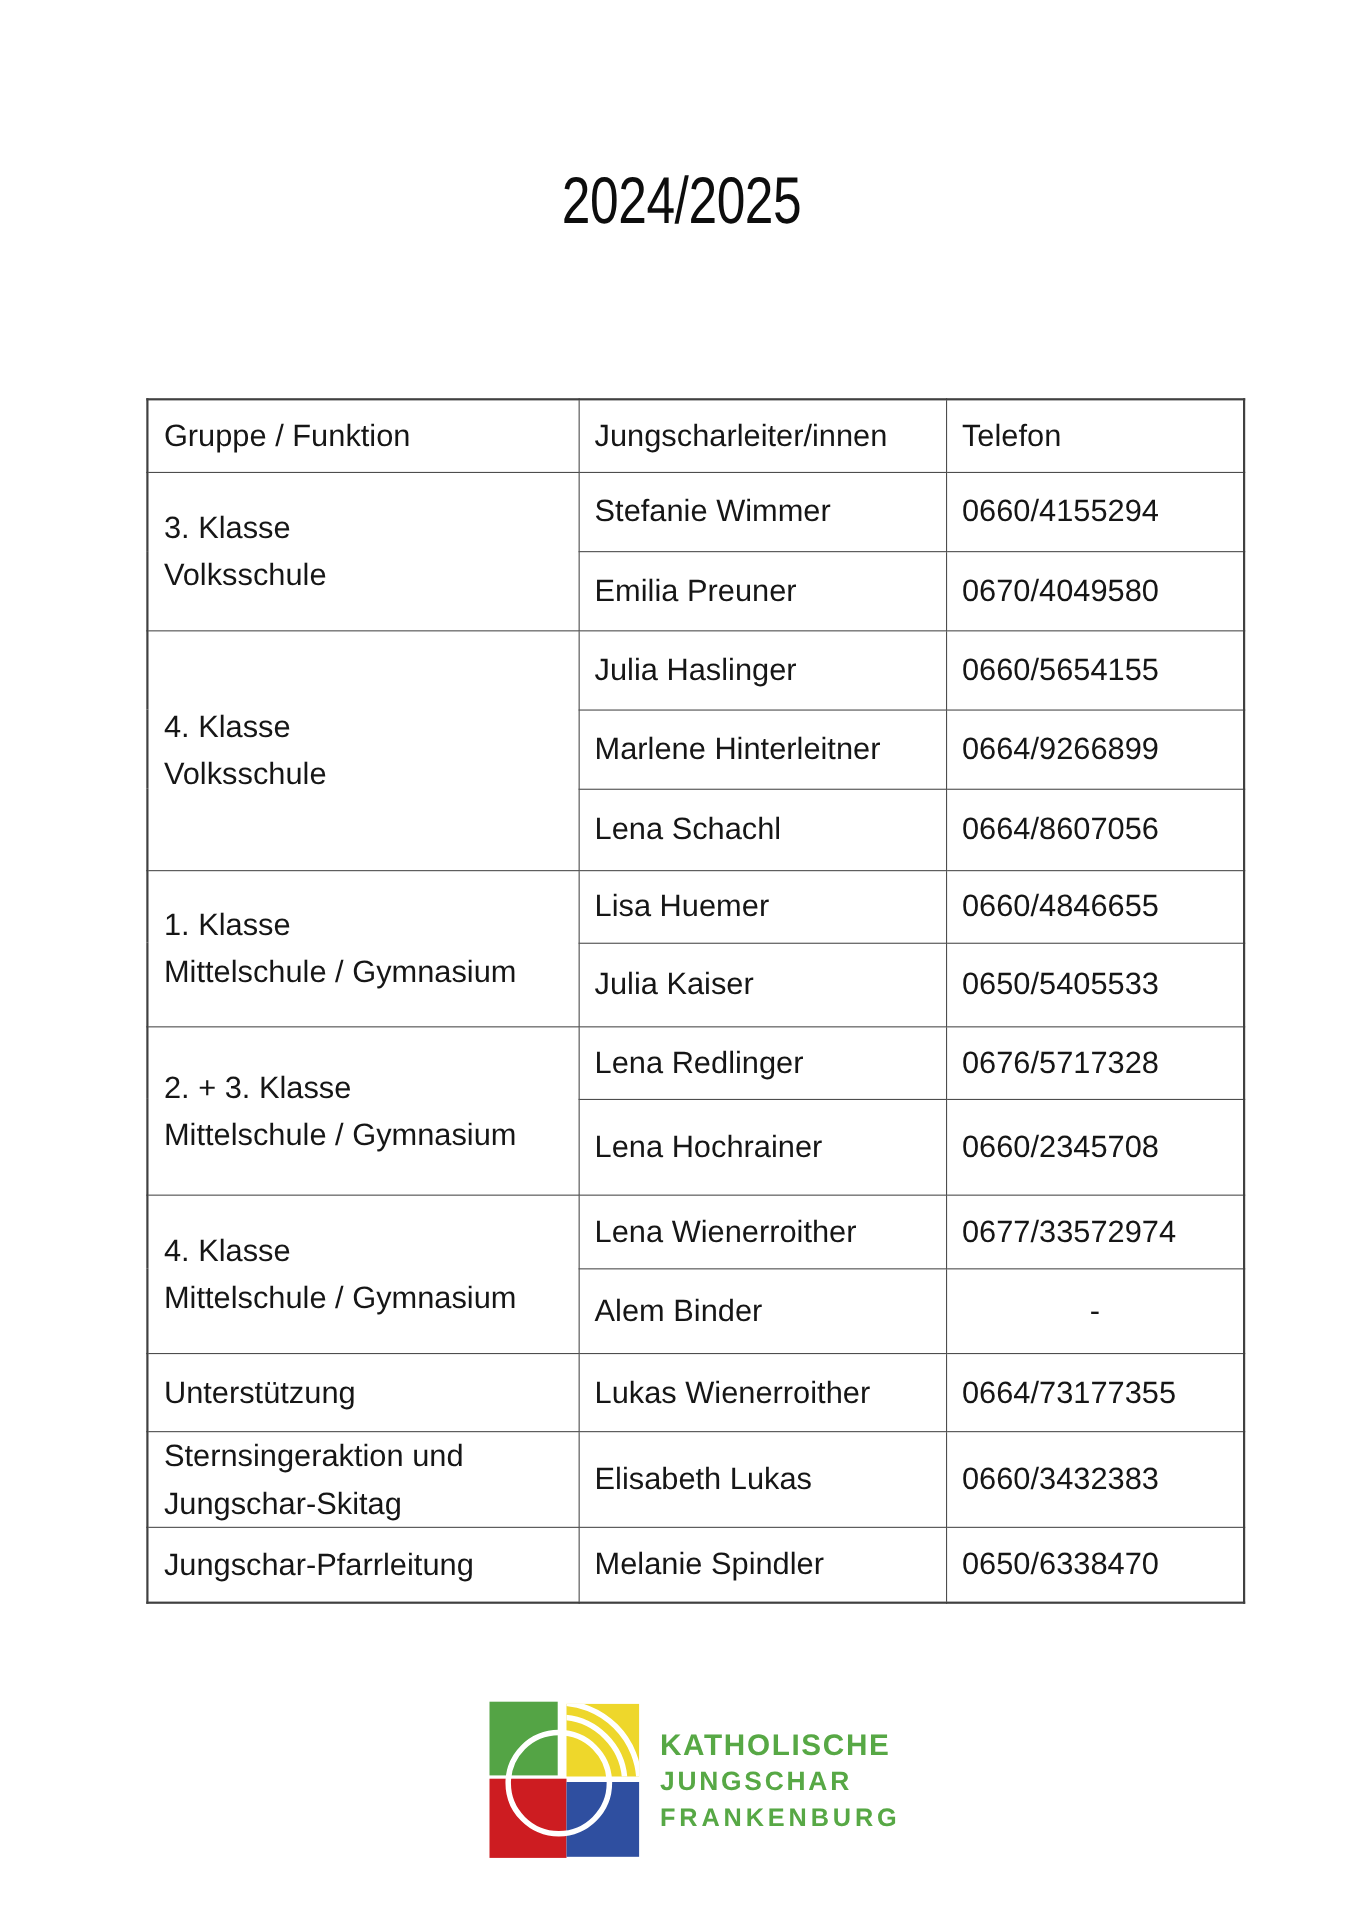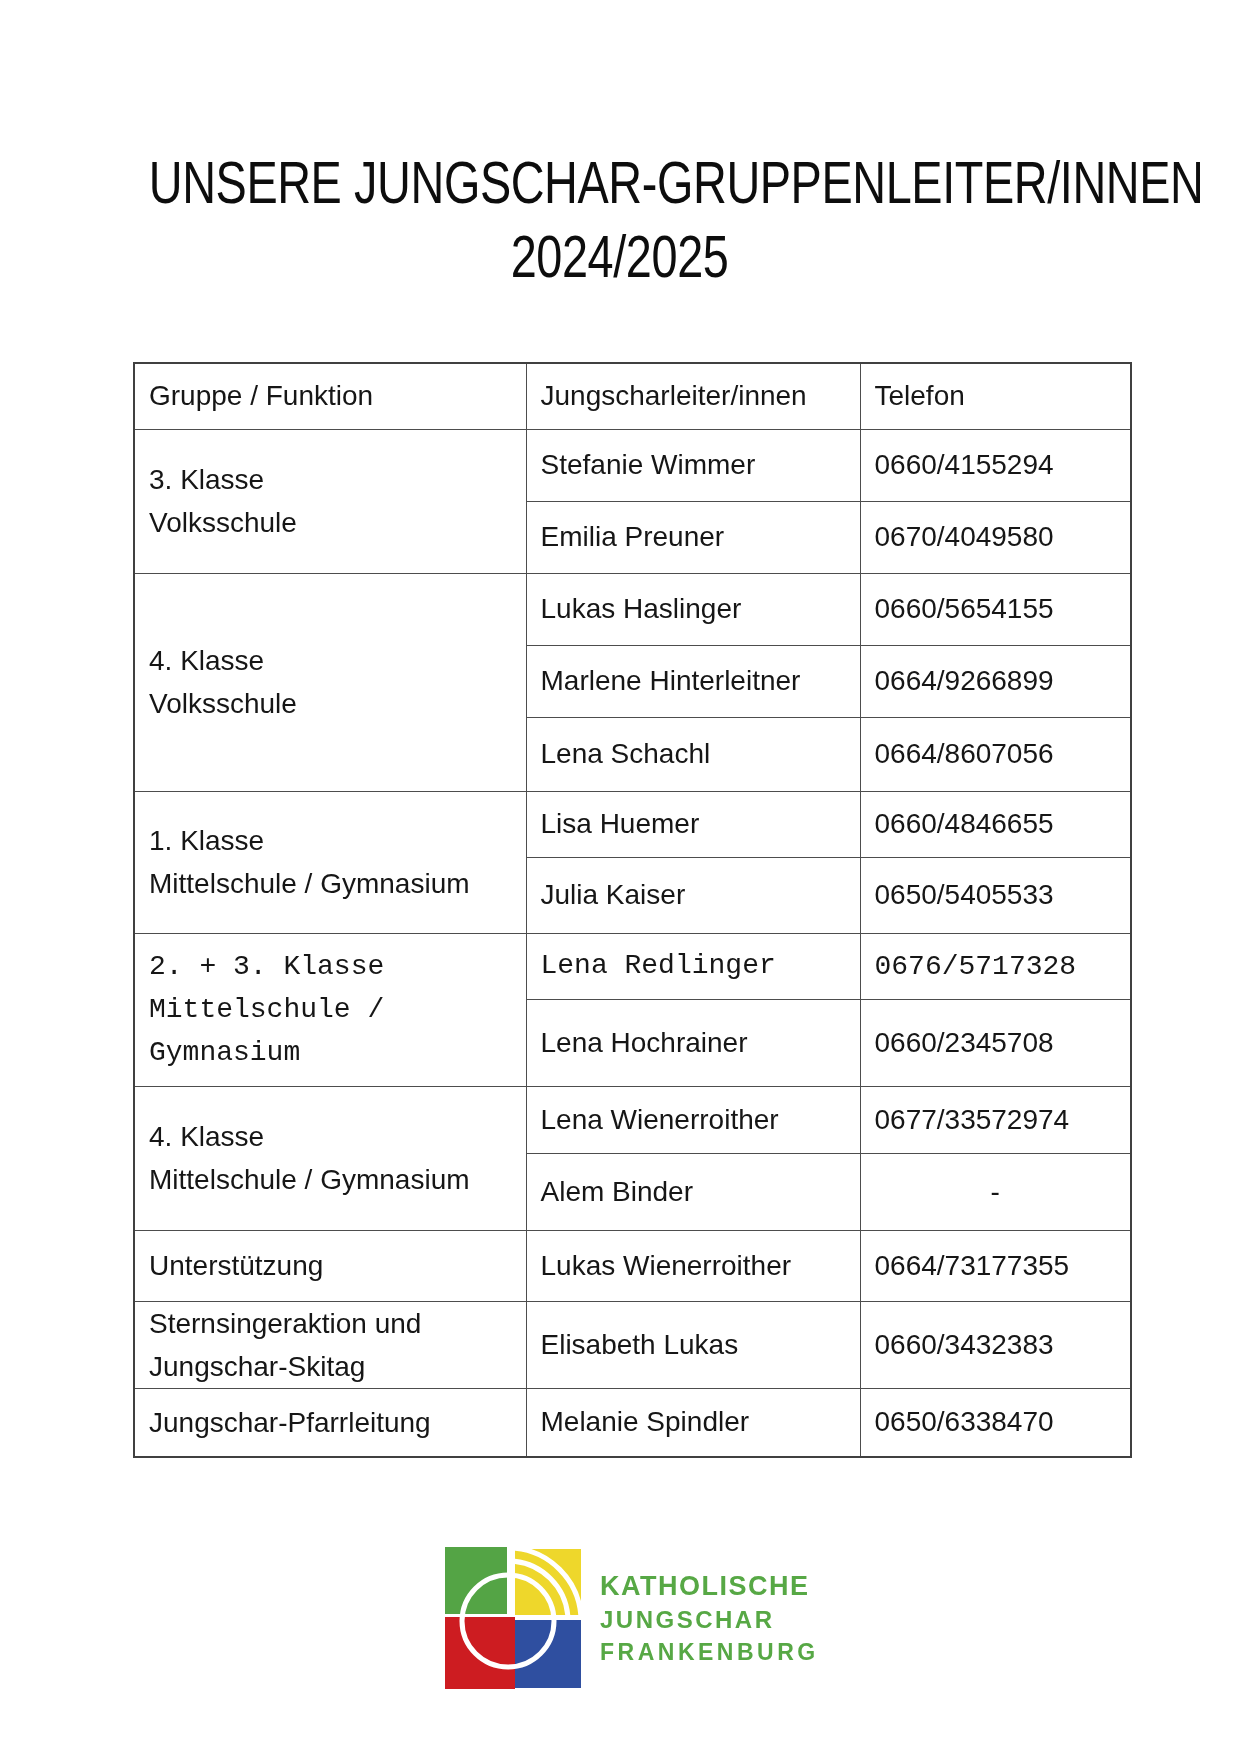--- a/index.html
+++ b/index.html
@@ -65,21 +65,20 @@
   .lt1{font-size:27px;letter-spacing:1.5px;line-height:32px;}
   .lt2{font-size:24px;letter-spacing:2.5px;line-height:36px;}
   .lt3{font-size:23px;letter-spacing:3.5px;line-height:29px;}
 </style>
 </head>
 <body>
 
 <div class="page">
 
   <div class="title">
-    <div><span class="tline">UNSERE JUNGSCHAR-GRUPPENLEITER/INNEN</span></div>
     <div><span class="tline">2024/2025</span></div>
   </div>
 
   <table class="roster">
     <colgroup>
       <col style="width:392px">
       <col style="width:334px">
       <col style="width:271px">
     </colgroup>
     <thead>
@@ -96,42 +95,42 @@
           <td class="name-cell">Stefanie Wimmer</td>
           <td class="phone-cell">0660/4155294</td>
         </tr>
         <tr style="height: 72px;">
           <td class="name-cell">Emilia Preuner</td>
           <td class="phone-cell">0670/4049580</td>
         </tr>
         <tr style="height: 72px;">
           <td class="group-cell" rowspan="3">4. Klasse
 Volksschule</td>
-          <td class="name-cell">Lukas Haslinger</td>
+          <td class="name-cell">Julia Haslinger</td>
           <td class="phone-cell">0660/5654155</td>
         </tr>
         <tr style="height: 72px;">
           <td class="name-cell">Marlene Hinterleitner</td>
           <td class="phone-cell">0664/9266899</td>
         </tr>
         <tr style="height: 74px;">
           <td class="name-cell">Lena Schachl</td>
           <td class="phone-cell">0664/8607056</td>
         </tr>
         <tr style="height: 66px;">
           <td class="group-cell" rowspan="2">1. Klasse
 Mittelschule / Gymnasium</td>
           <td class="name-cell">Lisa Huemer</td>
           <td class="phone-cell">0660/4846655</td>
         </tr>
         <tr style="height: 76px; padding-left: 28px;">
           <td class="name-cell">Julia Kaiser</td>
           <td class="phone-cell">0650/5405533</td>
         </tr>
-        <tr style="height: 66px; font-family: Liberation Mono, monospace;">
+        <tr style="height: 66px;">
           <td class="group-cell" rowspan="2">2. + 3. Klasse
 Mittelschule / Gymnasium</td>
           <td class="name-cell">Lena Redlinger</td>
           <td class="phone-cell">0676/5717328</td>
         </tr>
         <tr style="height: 87px;">
           <td class="name-cell">Lena Hochrainer</td>
           <td class="phone-cell">0660/2345708</td>
         </tr>
         <tr style="height: 67px;">

